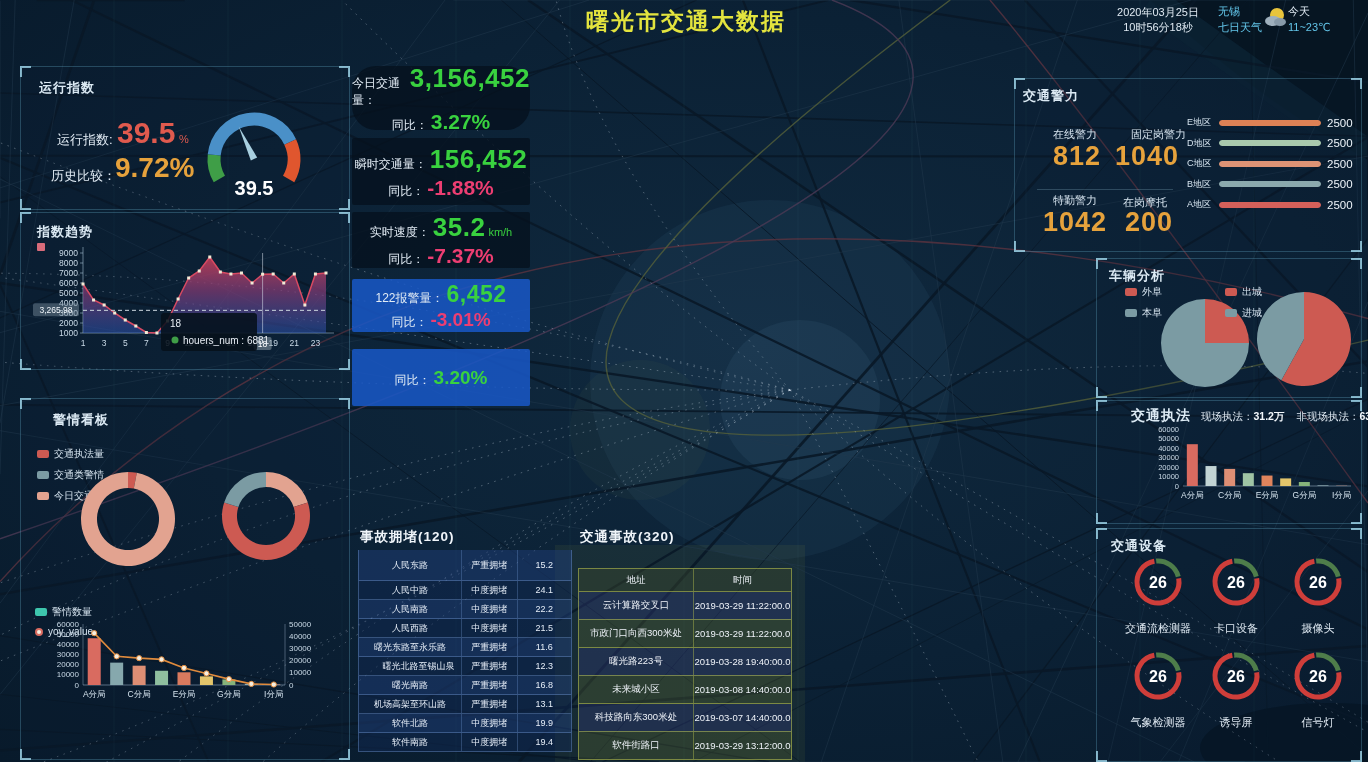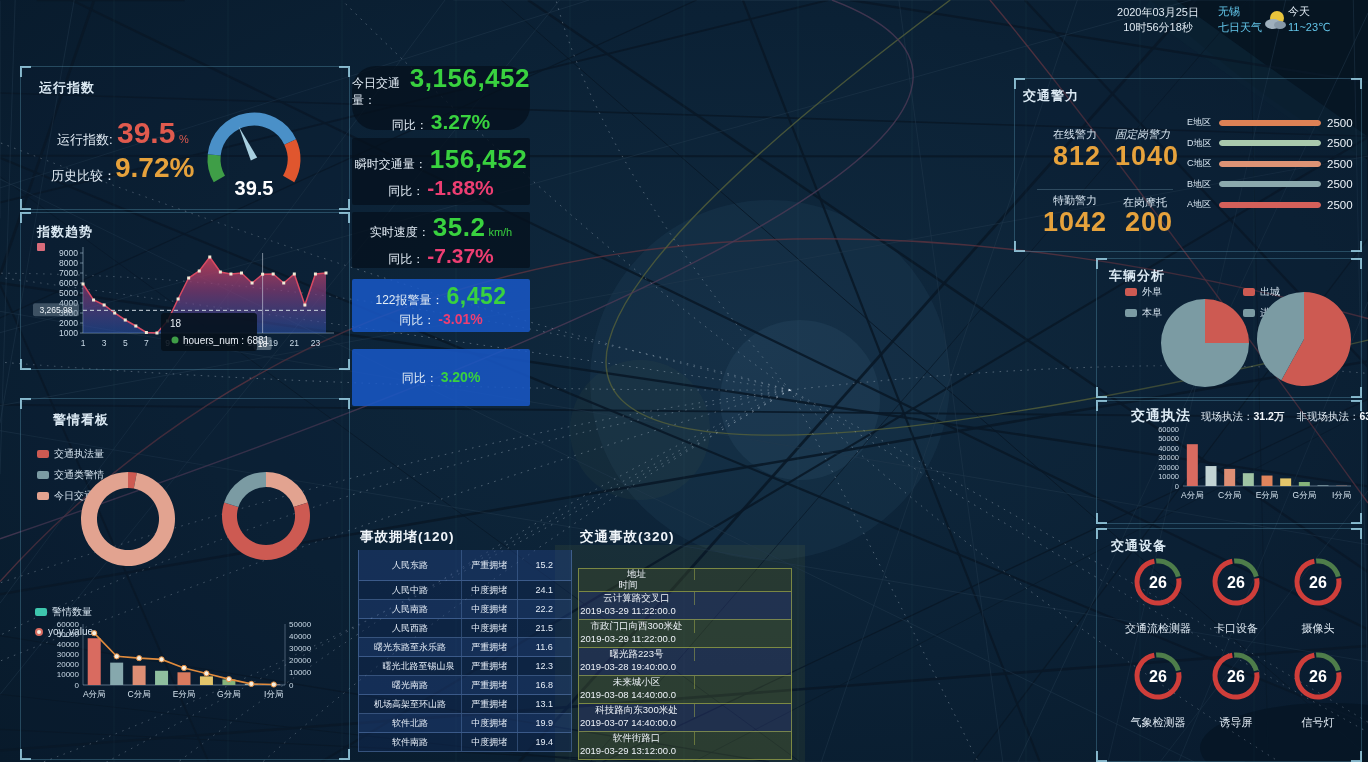--- a/index.html
+++ b/index.html
@@ -4,21 +4,21 @@
 <style>
   html,body{margin:0;padding:0;background:#04101c;}
   .stage{position:relative;width:1368px;height:762px;overflow:hidden;
     font-family:"Liberation Sans","DejaVu Sans",sans-serif;
     background:radial-gradient(ellipse at 55% 45%, #10293e 0%, #0b2135 55%, #081a2b 100%);}
   #map-bg{position:absolute;left:0;top:0;z-index:0;}
   .hdr-title{position:absolute;left:50%;top:6px;transform:translateX(-49%);z-index:5;
     font-size:23px;font-weight:bold;color:#e3e43e;letter-spacing:2px;}
   .hdr-datetime{position:absolute;left:1108px;top:5px;width:100px;text-align:center;z-index:5;
     font-size:11px;color:#dfe9f2;line-height:15px;}
-  .hdr-weather{position:absolute;left:1218px;top:5px;z-index:5;display:flex;align-items:flex-end;}
+  .hdr-weather{position:absolute;left:1218px;top:5px;z-index:5;display:flex;align-items:flex-start;}
   .wx-col{display:flex;flex-direction:column;gap:3px;font-size:11px;line-height:13px;}
   .wx-cyan{color:#62c4e8;}
   .wx-white{color:#dfe9f2;}
   .panel{position:absolute;z-index:3;border:1px solid rgba(100,170,200,.32);background:rgba(10,30,48,.18);}
   .corner{position:absolute;width:9px;height:9px;border:0 solid rgba(170,225,245,.75);}
   .c-tl{left:-1px;top:-1px;border-left-width:2px;border-top-width:2px;}
   .c-tr{right:-1px;top:-1px;border-right-width:2px;border-top-width:2px;}
   .c-bl{left:-1px;bottom:-1px;border-left-width:2px;border-bottom-width:2px;}
   .c-br{right:-1px;bottom:-1px;border-right-width:2px;border-bottom-width:2px;}
   .panel-title{position:absolute;font-size:13px;font-weight:bold;color:#dceaf4;letter-spacing:1px;}
@@ -31,33 +31,33 @@
   #stat-cards{position:absolute;left:352px;top:0;width:178px;height:762px;z-index:4;}
   .stat-card{position:absolute;left:0;width:178px;display:flex;flex-direction:column;justify-content:center;gap:1px;border-radius:2px;}
   .stat-dark{background:rgba(5,17,30,.78);}
   .stat-blue{background:rgba(25,88,200,.85);}
   .sc-row{display:flex;justify-content:center;align-items:baseline;gap:3px;}
   .sc-label{font-size:12px;color:#e2ecf5;}
   .sc-value{font-size:26px;font-weight:bold;letter-spacing:.5px;}
   .sc-unit{font-size:11px;}
   .sc-yoy{font-size:21px;font-weight:bold;}
   .stat-small .sc-value{font-size:23px;}
-  .stat-small .sc-yoy{font-size:14px;}
+  .stat-small .sc-yoy{font-size:19px;}
   
   .tbl-title{position:absolute;z-index:4;font-size:13.5px;font-weight:bold;color:#f0f5fa;letter-spacing:1px;}
   .dtable{position:absolute;z-index:4;}
   .trow{display:flex;box-sizing:border-box;}
   .tcell{box-sizing:border-box;display:flex;align-items:center;justify-content:center;overflow:hidden;white-space:nowrap;}
   .ctab .trow{border:1px solid rgba(120,160,220,.38);border-top:none;}
   .ctab .thead{border-top:1px solid rgba(120,160,220,.38);background:rgba(50,90,160,.55);color:#d8e6f5;font-size:8.5px;}
   .ctab .tcell{border-right:1px solid rgba(120,160,220,.30);font-size:9px;color:#e6eef8;}
   .ctab .tcell:last-child{border-right:none;}
   .ctab .r-even{background:rgba(30,62,118,.52);}
   .ctab .r-odd{background:rgba(16,40,82,.50);}
-  .atab .trow{border:1px solid rgba(178,188,78,.60);border-top:none;flex-direction:column;}
+  .atab .trow{border:1px solid rgba(178,188,78,.60);border-top:none;}
   .atab .thead{border-top:1px solid rgba(178,188,78,.60);background:rgba(62,76,42,.40);color:#e6ead2;font-size:10px;}
   .atab .tcell{border-right:1px solid rgba(178,188,78,.45);font-size:9.5px;color:#eef2f8;}
   .atab .tcell:last-child{border-right:none;}
   .atab .r-even{background:rgba(48,58,118,.40);}
   .atab .r-odd{background:rgba(82,96,50,.35);}
   
   .legend-item{display:flex;align-items:center;gap:5px;margin-bottom:7px;cursor:pointer;}
   .legend-swatch{width:12px;height:8px;border-radius:2px;display:inline-block;}
   .legend-label{font-size:10px;color:#d5e3ee;}
   .legend-dot{width:8px;height:8px;border-radius:50%;display:inline-block;background:#f5efe2;border:2px solid #d96b60;box-sizing:border-box;}
@@ -171,20 +171,21 @@
       <line x1="456" y1="0" x2="456" y2="762" stroke="rgba(140,190,220,.05)"></line>
       <line x1="570" y1="0" x2="570" y2="762" stroke="rgba(140,190,220,.05)"></line>
       <line x1="684" y1="0" x2="684" y2="762" stroke="rgba(140,190,220,.05)"></line>
       <line x1="798" y1="0" x2="798" y2="762" stroke="rgba(140,190,220,.05)"></line>
       <line x1="912" y1="0" x2="912" y2="762" stroke="rgba(140,190,220,.05)"></line>
       <line x1="1026" y1="0" x2="1026" y2="762" stroke="rgba(140,190,220,.05)"></line>
       <line x1="1140" y1="0" x2="1140" y2="762" stroke="rgba(140,190,220,.05)"></line>
       <line x1="1254" y1="0" x2="1254" y2="762" stroke="rgba(140,190,220,.05)"></line>
     </svg>
 
+  <div class="hdr-title">曙光市交通大数据</div>
   <div class="hdr-datetime">
     <div>2020年03月25日</div>
     <div>10时56分18秒</div>
   </div>
   <div class="hdr-weather">
     <div class="wx-col">
       <span class="wx-cyan">无锡</span>
       <span class="wx-cyan" style="cursor:pointer;">七日天气</span>
     </div>
     <svg width="26" height="26">
@@ -520,21 +521,21 @@
       <div class="trow r-odd" style="height: 28px;">
         <span class="tcell" style="width: 116px;">软件街路口</span>
         <span class="tcell" style="width: 98px;">2019-03-29 13:12:00.0</span>
       </div>
     </div>
 
   <div class="panel" id="panel-police" style="left:1014px;top:78px;width:346px;height:172px;">
     <div class="panel-title" style="left:8px;top:8px;">交通警力</div>
     <span class="pol-label" style="left:38px;top:48px;">在线警力</span>
     <span class="pol-value" style="left:38px;top:62px;">812</span>
-    <span class="pol-label" style="left:100px;top:48px;font-style:italic;">固定岗警力</span>
+    <span class="pol-label" style="left:116px;top:48px;">固定岗警力</span>
     <span class="pol-value" style="left:100px;top:62px;">1040</span>
     <div class="pol-divider"></div>
     <span class="pol-label" style="left:38px;top:114px;">特勤警力</span>
     <span class="pol-value" style="left:28px;top:128px;">1042</span>
     <span class="pol-label" style="left:108px;top:116px;">在岗摩托</span>
     <span class="pol-value" style="left:110px;top:128px;">200</span>
     <div id="police-bars">
         <div class="pb-row">
           <span class="pb-label">E地区</span>
           <span class="pb-track">
@@ -586,21 +587,21 @@
         </div>
         <div class="legend-item">
           <span class="legend-swatch" style="background: rgb(123, 155, 163);"></span>
           <span class="legend-label">本阜</span>
         </div>
       </div>
     <svg id="pie1-svg" width="96" height="96" class="abs" style="left:60px;top:36px;">
         <path d="M48 48 L48 4 A44 44 0 0 1 92 48 Z" fill="#cd5a52"></path>
         <path d="M48 48 L92 48 A44 44 0 1 1 47.99999999999999 4 Z" fill="#7b9ba3"></path>
       </svg>
-    <div class="abs" id="veh-legend-right" style="left:146px;top:26px;">
+    <div class="abs" id="veh-legend-right" style="left:128px;top:26px;">
         <div class="legend-item">
           <span class="legend-swatch" style="background: rgb(205, 90, 82);"></span>
           <span class="legend-label">出城</span>
         </div>
         <div class="legend-item">
           <span class="legend-swatch" style="background: rgb(123, 155, 163);"></span>
           <span class="legend-label">进城</span>
         </div>
       </div>
     <svg id="pie2-svg" width="100" height="100" class="abs" style="left:158px;top:32px;">

